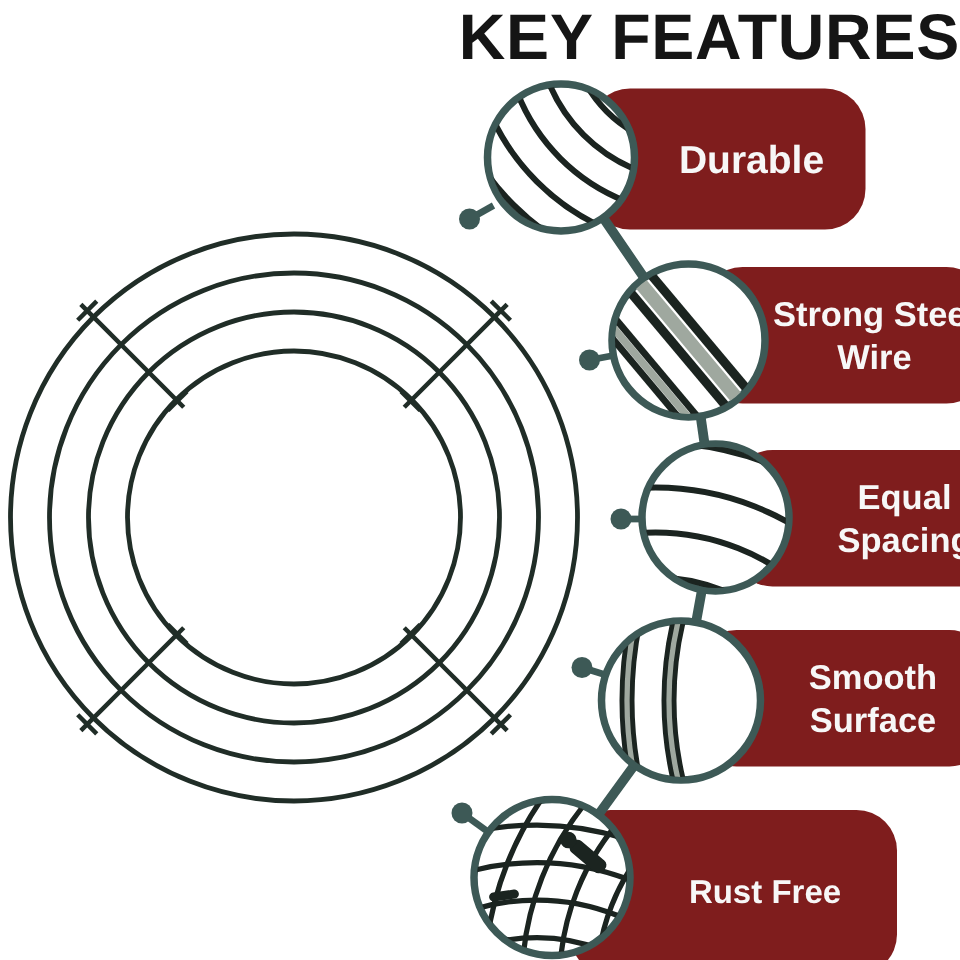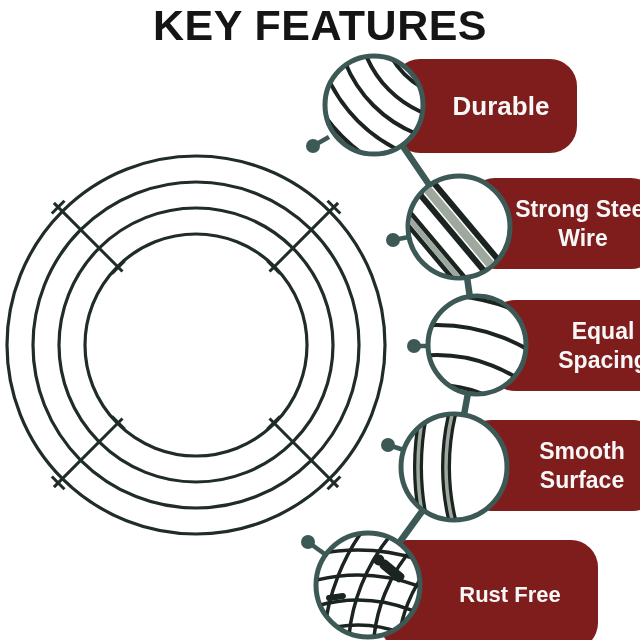--- a/index.html
+++ b/index.html
@@ -1,21 +1,21 @@
 <!DOCTYPE html>
 <html><head>
 <meta charset="utf-8">
 <style>
   html,body{margin:0;padding:0;}
   body{
     width:640px;height:640px;position:relative;overflow:hidden;
     background:#ffffff;font-family:"Liberation Sans", sans-serif;
   }
   .title{
-    position:absolute;left:0;top:1px;width:640px;text-align:center;
+    position:absolute;left:0;top:1px;width:640px;text-align:right;
     font-size:43px;font-weight:bold;letter-spacing:.5px;color:#151515;
     z-index:2;margin:0;
   }
   .illustration{
     position:absolute;left:0;top:0;width:640px;height:640px;z-index:3;
     pointer-events:none;
   }
   .badge{
     position:absolute;z-index:1;background:#7f1d1d;border-radius:27px;
     display:flex;align-items:center;justify-content:center;

